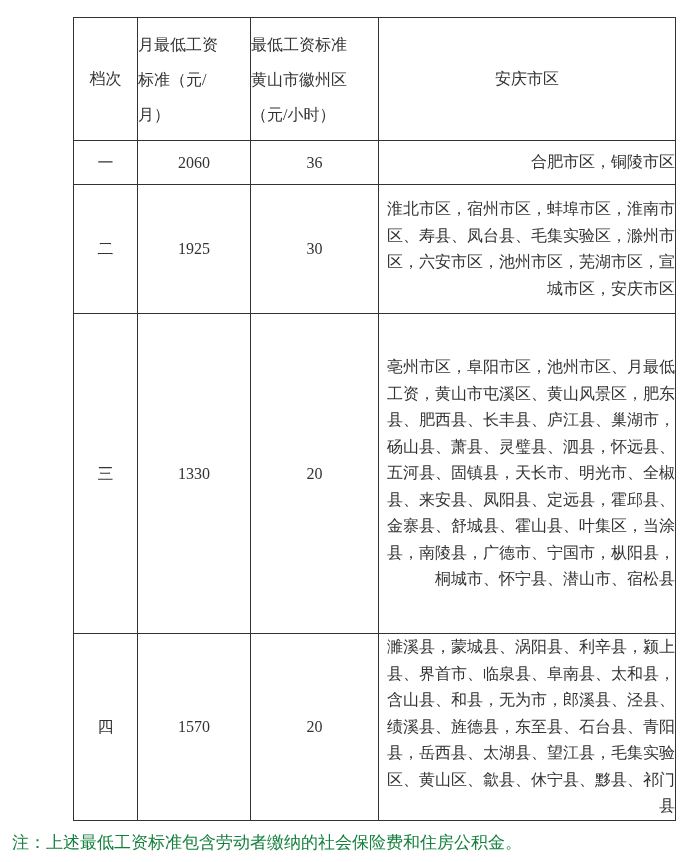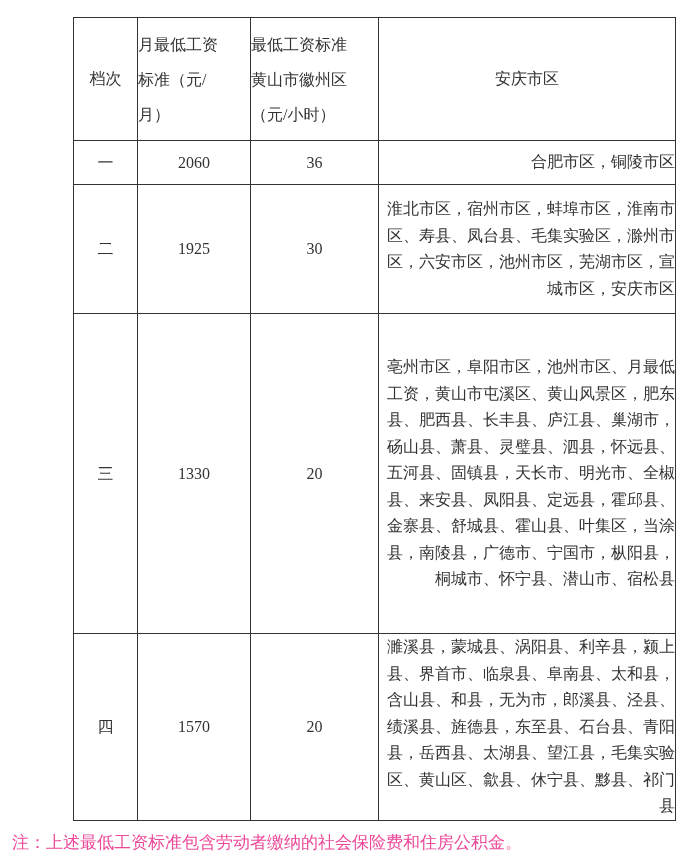--- a/index.html
+++ b/index.html
@@ -54,21 +54,21 @@
     line-height: 26.5px;
     padding: 8px 12px 8px 11px;
     font-family: Liberation Serif, serif;
   }
   .note {
     position: absolute;
     left: 12px;
     top: 830px;
     font-size: 17px;
     line-height: 26px;
-    color: #ec4899;
+    color: #15803d;
     white-space: nowrap;
   }
 </style>
 </head>
 <body>
 
 <div class="page">
 
   <table class="wage-table">
     <colgroup>

